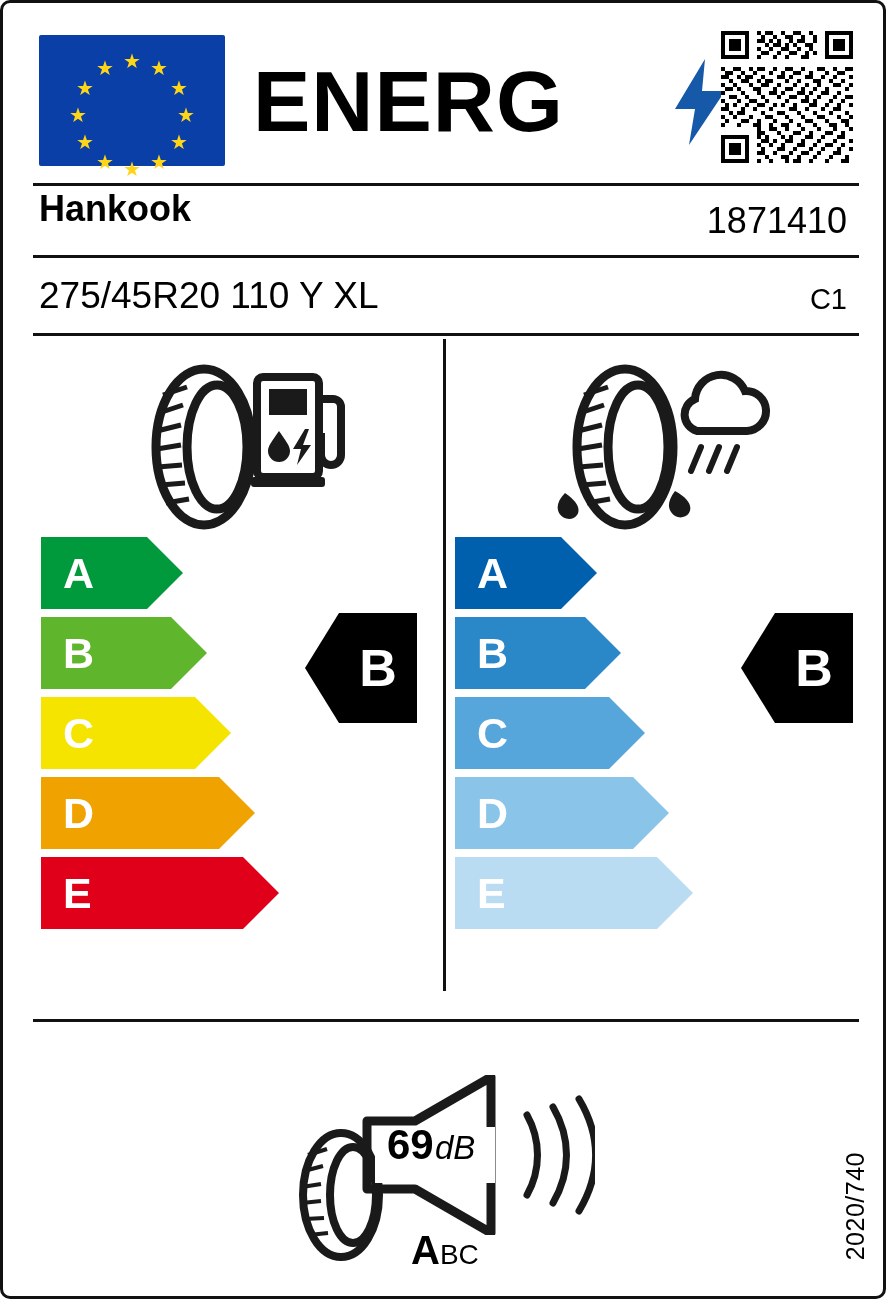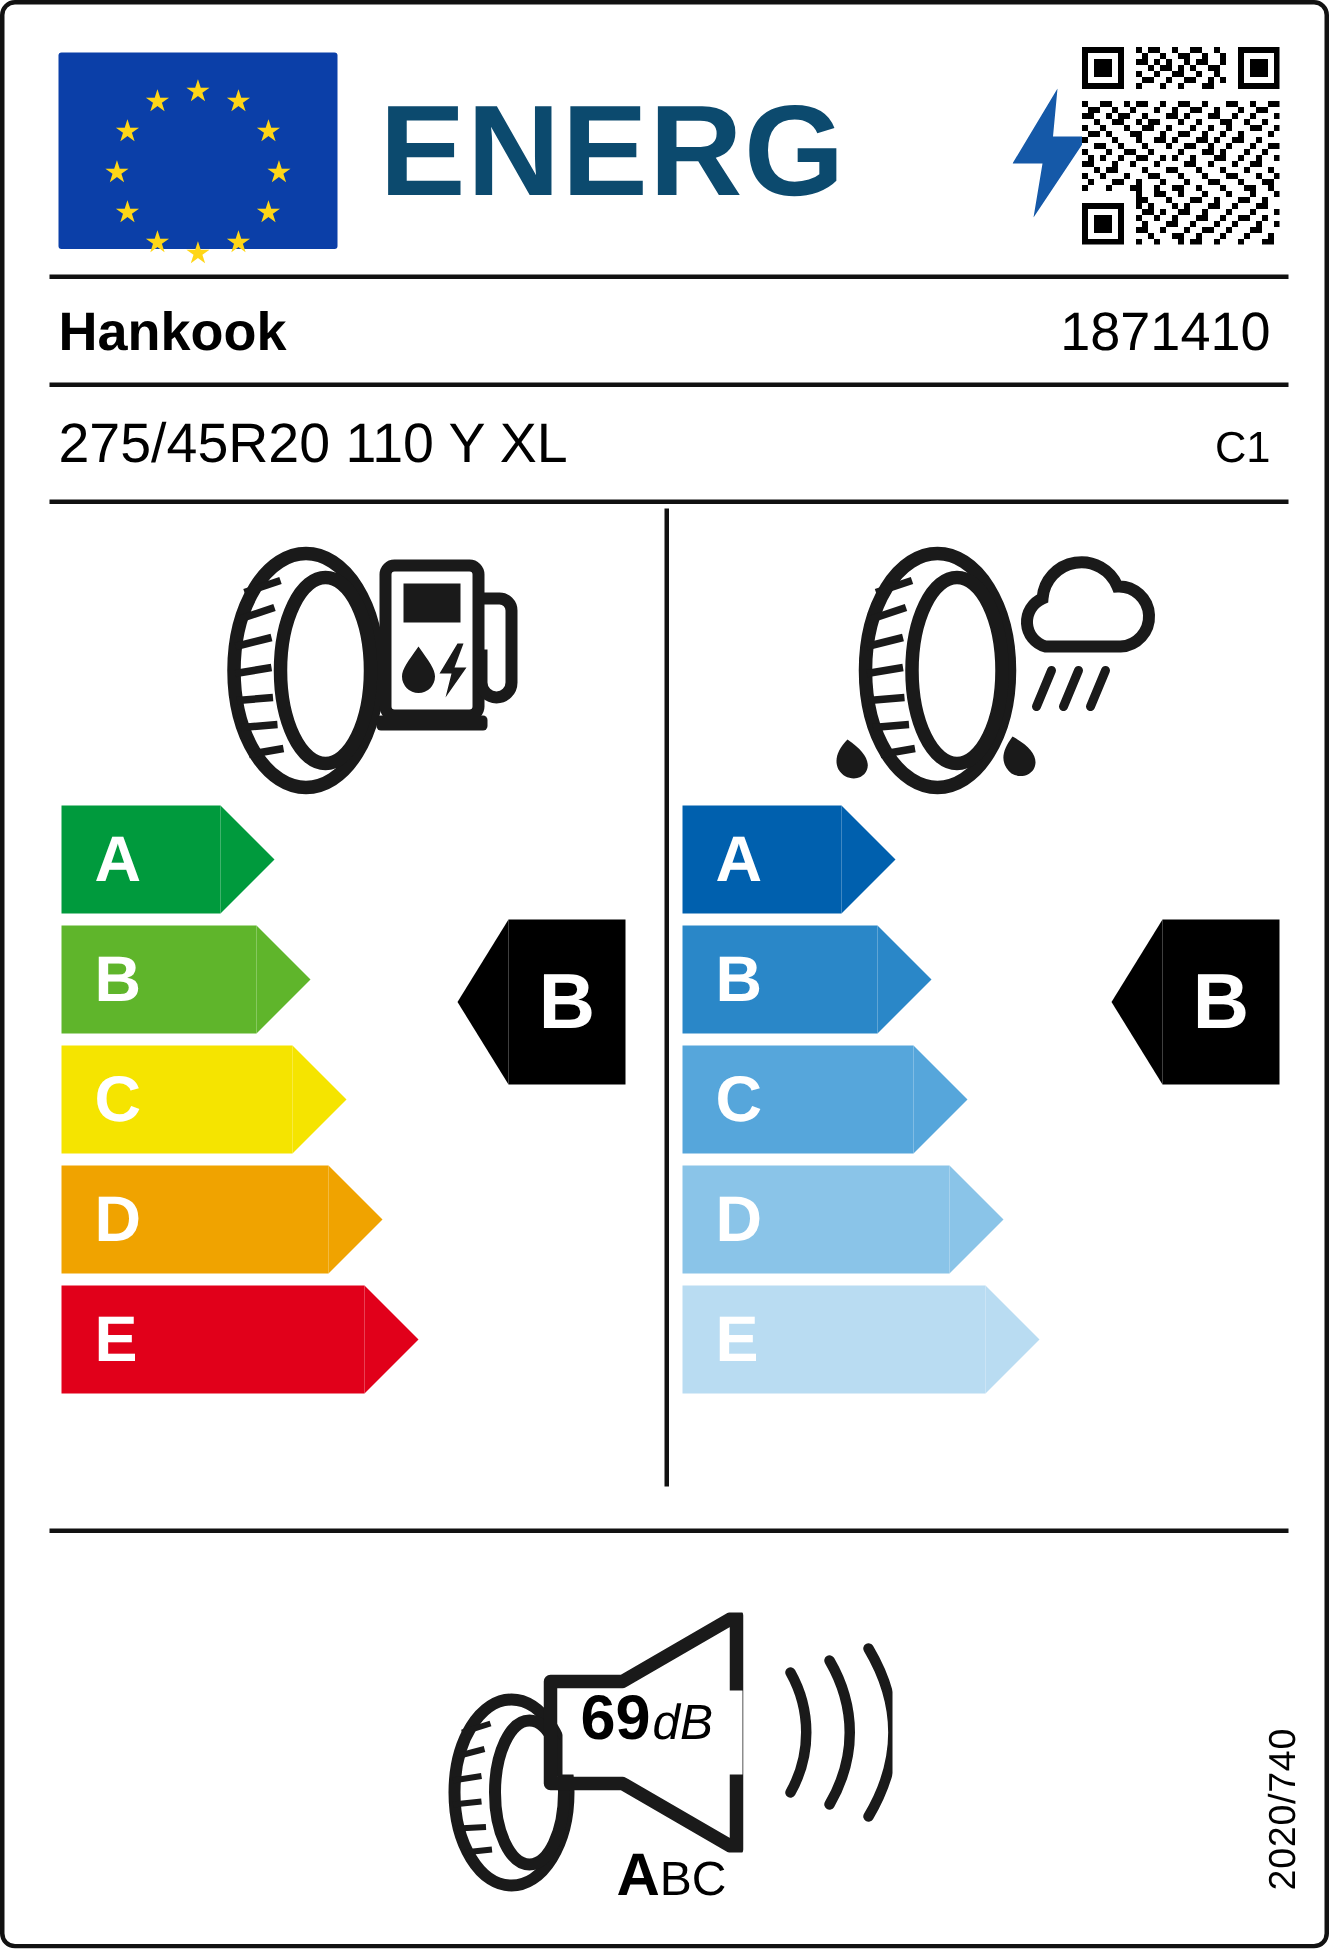--- a/index.html
+++ b/index.html
@@ -49,21 +49,21 @@
     text-align: center;
   }
   .energ-word {
     position: absolute;
     left: 214px;
     top: 22px;
     font-size: 86px;
     line-height: 96px;
     font-weight: bold;
     letter-spacing: 1px;
-    color: #0c4a6e;
+    color: #000000;
     font-family: "Liberation Sans", sans-serif;
   }
   .bolt {
     position: absolute;
     left: 636px;
     top: 28px;
     width: 50px;
     height: 86px;
   }
   .qr {
@@ -81,21 +81,21 @@
   }
   .rule-h {
     height: 3px;
   }
   .rule-v {
     width: 3px;
   }
   .brand {
     position: absolute;
     left: 36px;
-    top: 196px;
+    top: 184px;
     font-size: 36px;
     line-height: 44px;
     font-weight: bold;
   }
   .sku {
     position: absolute;
     right: 36px;
     top: 196px;
     font-size: 36px;
     line-height: 44px;
@@ -254,21 +254,21 @@
     top: 196px;
     font-size: 37px;
     line-height: 42px;
   }
   .noise-class .sel {
     font-weight: bold;
     font-size: 40px;
   }
   .noise-class .rest {
     font-weight: normal;
-    font-size: 32px;
+    font-size: 28px;
   }
 
   .reg-code {
     position: absolute;
     right: 14px;
     bottom: 36px;
     font-size: 25px;
     line-height: 28px;
     writing-mode: vertical-rl;
     transform: rotate(180deg);

